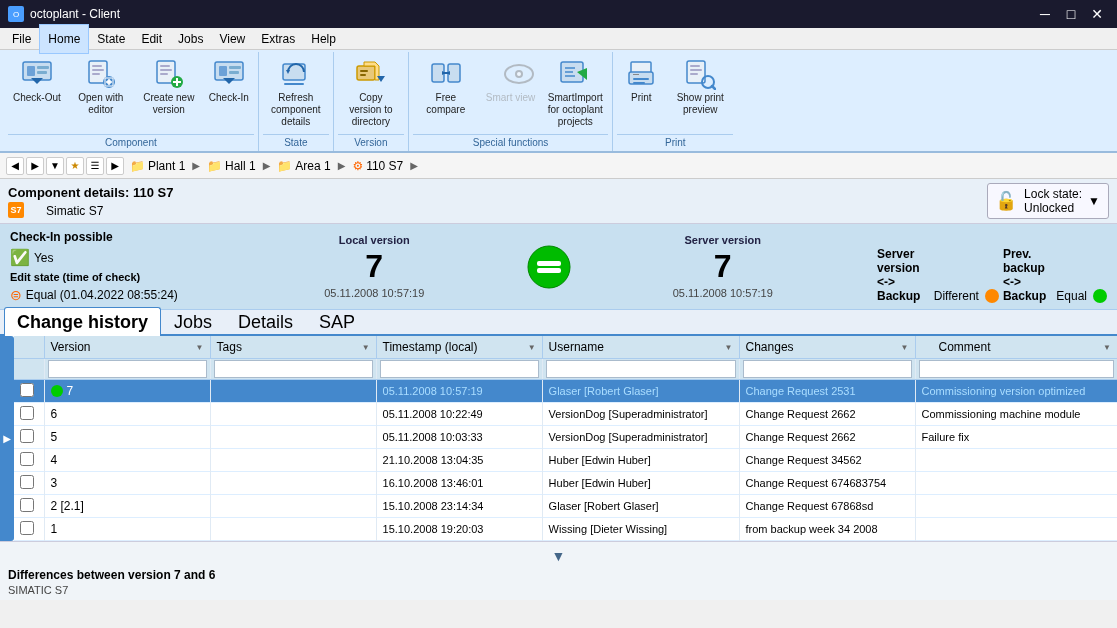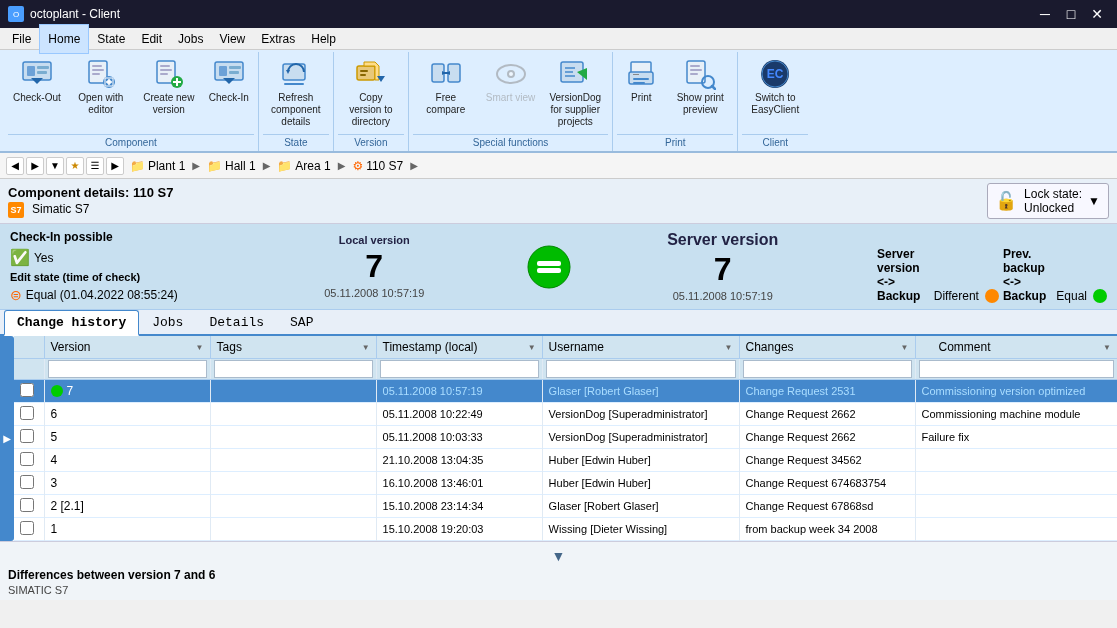--- a/index.html
+++ b/index.html
@@ -135,42 +135,41 @@
     .comp-details-header {
       background: #e8f0f8;
       padding: 4px 8px;
       display: flex;
       align-items: center;
       justify-content: space-between;
       border-bottom: 1px solid #ccd;
     }
     .comp-details-left { display: flex; flex-direction: column; gap: 2px; }
     .comp-details-title { font-weight: bold; font-size: 13px; }
-    .comp-type { display: flex; align-items: flex-start; gap: 8px; font-size: 11px; }
+    .comp-type { display: flex; align-items: flex-end; gap: 22px; font-size: 11px; }
     .comp-type-icon { width: 16px; height: 16px; background: #ff8800; border-radius: 2px; display: flex; align-items: center; justify-content: center; color: white; font-size: 9px; font-weight: bold; }
     .lock-state { display: flex; align-items: center; gap: 6px; font-size: 11px; border: 1px solid #aab; background: #f8f8ff; padding: 3px 8px; border-radius: 3px; }
     .lock-icon { font-size: 18px; color: #555; }
 
     
     .tabs-bar {
       background: #e8eff8;
       display: flex;
       align-items: center;
       border-bottom: 2px solid #4488cc;
       padding: 0 4px;
       height: 26px;
     }
     .tab {
       padding: 4px 12px;
       cursor: pointer;
       border: 1px solid transparent;
       border-bottom: none;
-      font-size: 13px;
+      font-size: 18px;
       border-radius: 3px 3px 0 0;
-      font-family: Liberation Mono, monospace;
     }
     .tab.active {
       background: white;
       border-color: #4488cc;
       border-bottom: 2px solid white;
       margin-bottom: -2px;
       font-weight: bold;
     }
 
     
@@ -373,41 +372,41 @@
           <svg width="32" height="32" viewBox="0 0 32 32">
               <rect x="2" y="6" width="12" height="18" rx="2" fill="#c8ddf0" stroke="#4488cc" stroke-width="1.5"></rect>
               <rect x="18" y="6" width="12" height="18" rx="2" fill="#c8ddf0" stroke="#4488cc" stroke-width="1.5"></rect>
               <line x1="14" y1="15" x2="18" y2="15" stroke="#2266aa" stroke-width="2"></line>
               <polygon points="12,13 12,17 16,15" fill="#2266aa"></polygon>
               <polygon points="20,13 20,17 16,15" fill="#2266aa"></polygon>
             </svg>
         </div>
         <span class="ribbon-btn-label">Free compare</span>
       </div>
-      <div class="ribbon-btn" style="opacity:0.5;">
+      <div class="ribbon-btn" style="opacity:0.5;align-items:flex-end;">
         <div class="ribbon-btn-icon">
           <svg width="32" height="32" viewBox="0 0 32 32">
               <ellipse cx="16" cy="16" rx="14" ry="9" fill="none" stroke="#888" stroke-width="2"></ellipse>
               <circle cx="16" cy="16" r="4" fill="#888"></circle>
               <circle cx="16" cy="16" r="2" fill="white"></circle>
             </svg>
         </div>
         <span class="ribbon-btn-label" style="color:#888;">Smart view</span>
       </div>
       <div class="ribbon-btn">
         <div class="ribbon-btn-icon">
           <svg width="32" height="32" viewBox="0 0 32 32">
               <rect x="2" y="4" width="22" height="20" rx="2" fill="#c8ddf0" stroke="#4488cc" stroke-width="1.5"></rect>
               <polygon points="18,14 28,10 28,22" fill="#22aa44"></polygon>
               <line x1="6" y1="10" x2="16" y2="10" stroke="#4488cc" stroke-width="1.5"></line>
               <line x1="6" y1="14" x2="14" y2="14" stroke="#4488cc" stroke-width="1.5"></line>
               <line x1="6" y1="18" x2="16" y2="18" stroke="#4488cc" stroke-width="1.5"></line>
             </svg>
         </div>
-        <span class="ribbon-btn-label">VersionDog for supplier projects</span>
+        <span class="ribbon-btn-label">SmartImport for octoplant projects</span>
       </div>
     </div>
     <div class="ribbon-group-label">Special functions</div>
   </div>
 
   <div class="ribbon-group">
     <div class="ribbon-buttons">
       <div class="ribbon-btn">
         <div class="ribbon-btn-icon">
           <svg width="32" height="32" viewBox="0 0 32 32">
@@ -430,35 +429,20 @@
               <circle cx="24" cy="24" r="6" fill="none" stroke="#4488cc" stroke-width="2"></circle>
               <line x1="28" y1="28" x2="31" y2="31" stroke="#4488cc" stroke-width="2.5" stroke-linecap="round"></line>
             </svg>
         </div>
         <span class="ribbon-btn-label">Show print preview</span>
       </div>
     </div>
     <div class="ribbon-group-label">Print</div>
   </div>
 
-  <div class="ribbon-group">
-    <div class="ribbon-buttons">
-      <div class="ribbon-btn">
-        <div class="ribbon-btn-icon">
-          <svg width="32" height="32" viewBox="0 0 32 32">
-              <circle cx="16" cy="16" r="14" fill="#1a3a6a"></circle>
-              <text x="16" y="20" text-anchor="middle" fill="#4488ff" font-size="11" font-weight="bold">EC</text>
-              <circle cx="16" cy="16" r="13" fill="none" stroke="#4488cc" stroke-width="1"></circle>
-            </svg>
-        </div>
-        <span class="ribbon-btn-label">Switch to EasyClient</span>
-      </div>
-    </div>
-    <div class="ribbon-group-label">Client</div>
-  </div>
 </div>
 
 <div class="breadcrumb-bar">
   <button class="breadcrumb-nav-btn">◀</button>
   <button class="breadcrumb-nav-btn">▶</button>
   <button class="breadcrumb-nav-btn">▼</button>
   <button class="breadcrumb-nav-btn" style="color:#cc8800;">★</button>
   <button class="breadcrumb-nav-btn">☰</button>
   <button class="breadcrumb-nav-btn">▶</button>
 
@@ -530,21 +514,21 @@
 
     <div style="flex:0 0 60px;display:flex;align-items:center;justify-content:center;">
       <svg width="44" height="44" viewBox="0 0 44 44">
         <circle cx="22" cy="22" r="21" fill="#00bb00" stroke="#008800" stroke-width="1"></circle>
         <rect x="10" y="16" width="24" height="5" rx="2" fill="white"></rect>
         <rect x="10" y="23" width="24" height="5" rx="2" fill="white"></rect>
       </svg>
     </div>
 
     <div style="flex:1; display:flex;flex-direction:column;align-items:center;justify-content:center;gap:2px;">
-      <div style="font-size:16px;font-weight:bold;color:#224;">Server version</div>
+      <div style="font-size:11px;font-weight:bold;color:#224;">Server version</div>
       <div style="font-size:32px;font-weight:bold;">7</div>
       <div style="font-size:11px;color:#444;">05.11.2008 10:57:19</div>
     </div>
 
     <div style="flex:0 0 240px; display:flex;gap:4px;align-items:flex-end;justify-content:center;padding-left:10px;">
       <div style="display:flex;align-items:center;gap:6px;font-size:11px;">
         <span style="font-weight:bold;">Server version &lt;-&gt; Backup</span>
       </div>
       <div style="display:flex;align-items:center;gap:6px;font-size:11px;">
         <span>Different</span>

